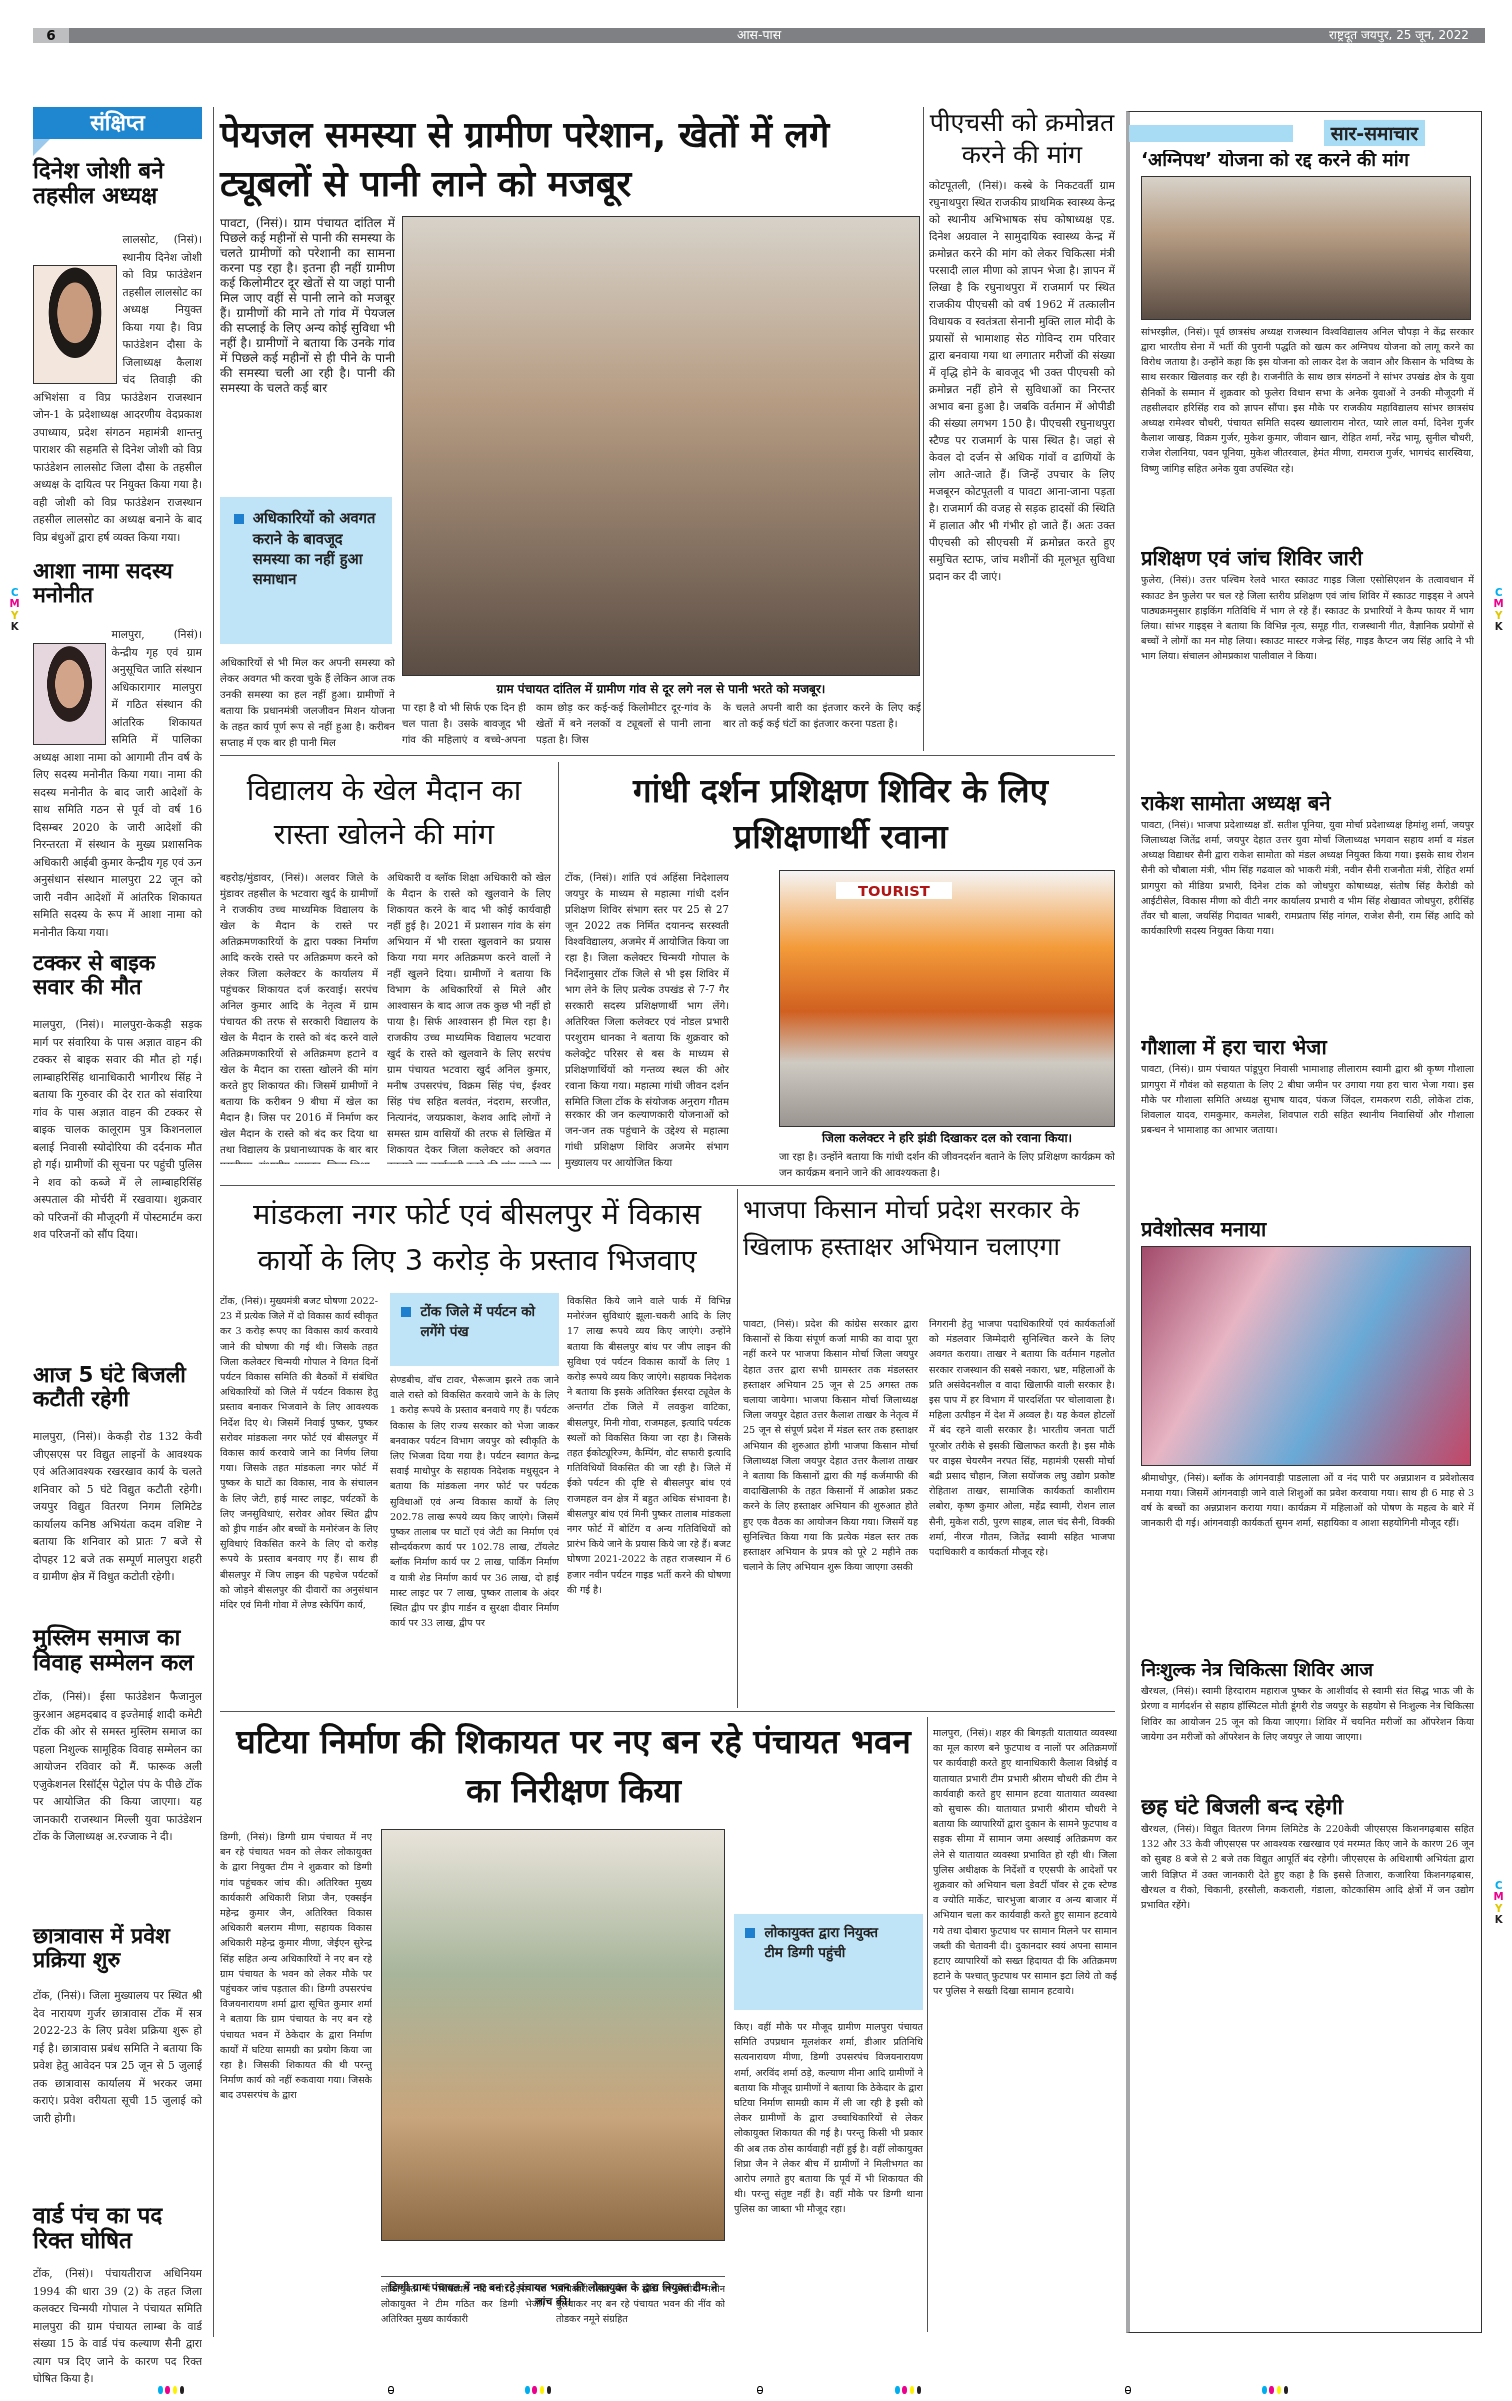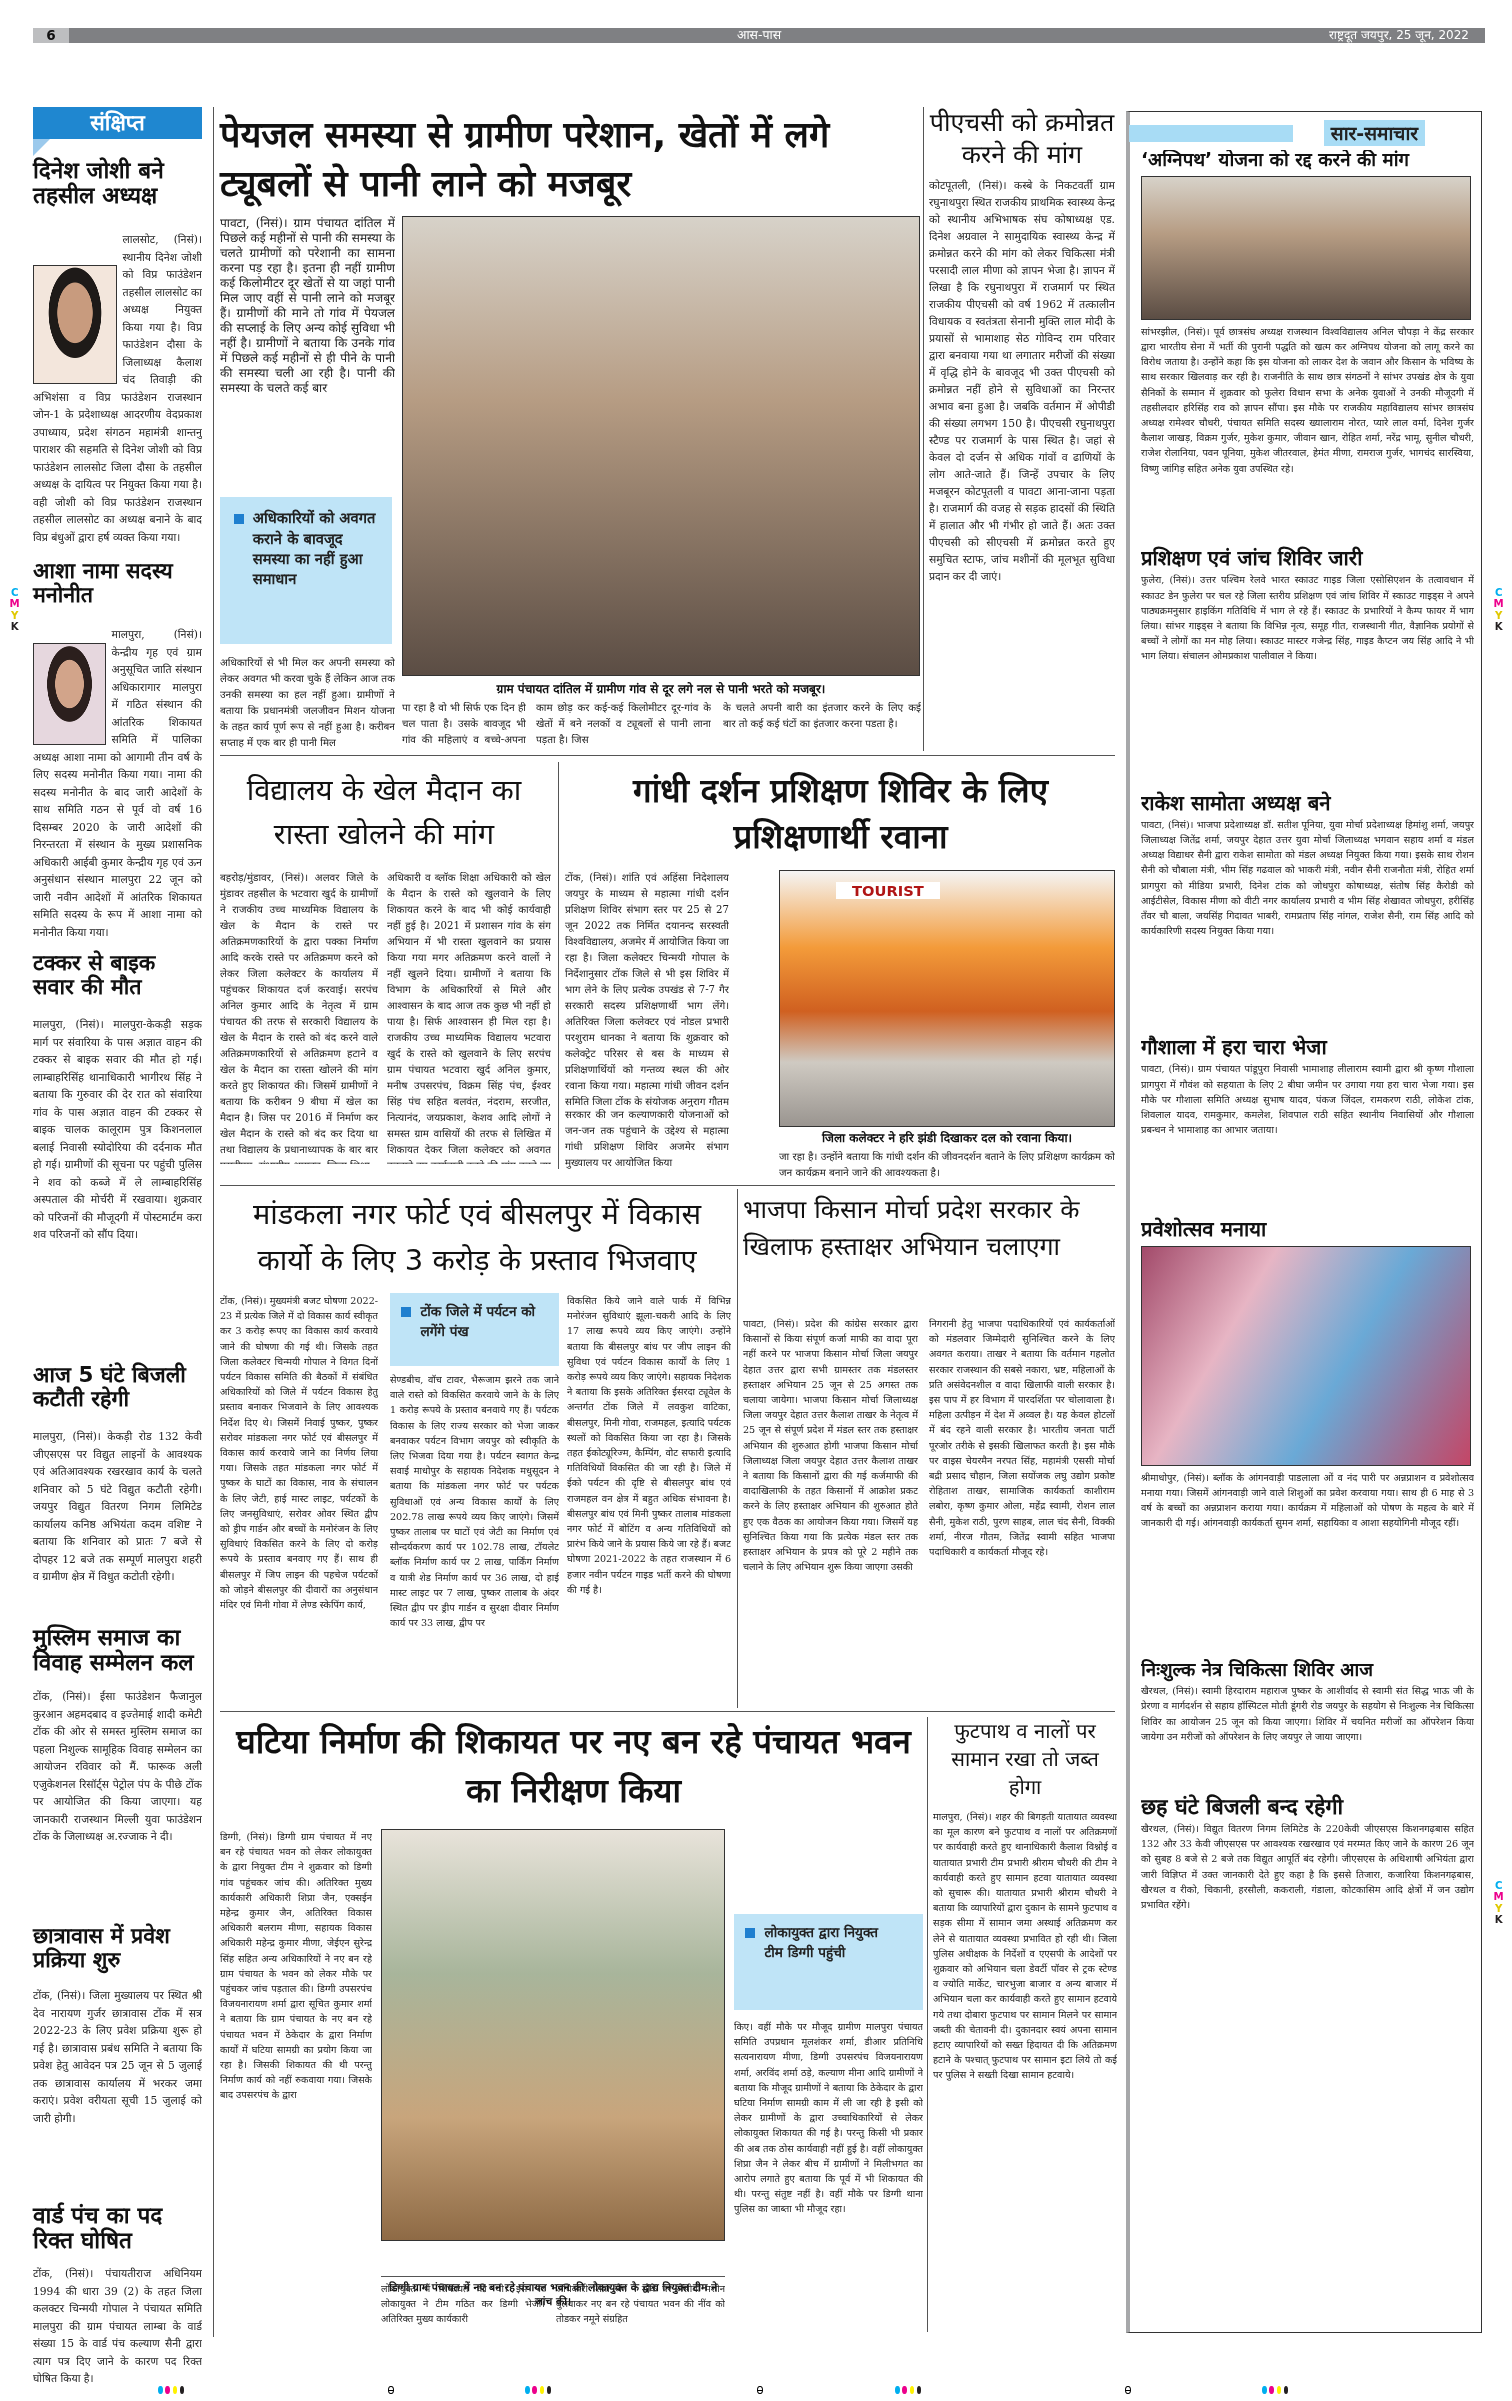--- a/index.html
+++ b/index.html
@@ -109,21 +109,21 @@
 
 <div class="hl abs" style="left:226px; top:768px; width:316px; font-size:29px; line-height:44px; text-align:center; font-weight:normal;">विद्यालय के खेल मैदान का रास्ता खोलने की मांग</div>
 <div class="body abs" style="left:220px; top:870px; width:158px; height:294px; overflow:hidden; font-size:10.2px; line-height:16px;">बहरोड़/मुंडावर, (निसं)। अलवर जिले के मुंडावर तहसील के भटवारा खुर्द के ग्रामीणों ने राजकीय उच्च माध्यमिक विद्यालय के खेल के मैदान के रास्ते पर अतिक्रमणकारियों के द्वारा पक्का निर्माण आदि करके रास्ते पर अतिक्रमण करने को लेकर जिला कलेक्टर के कार्यालय में पहुंचकर शिकायत दर्ज करवाई। सरपंच अनिल कुमार आदि के नेतृत्व में ग्राम पंचायत की तरफ से सरकारी विद्यालय के खेल के मैदान के रास्ते को बंद करने वाले अतिक्रमणकारियों से अतिक्रमण हटाने व खेल के मैदान का रास्ता खोलने की मांग करते हुए शिकायत की। जिसमें ग्रामीणों ने बताया कि करीबन 9 बीघा में खेल का मैदान है। जिस पर 2016 में निर्माण कर खेल मैदान के रास्ते को बंद कर दिया था तथा विद्यालय के प्रधानाध्यापक के बार बार एसडीएम, संभागीय आयुक्त, जिला शिक्षा</div>
 <div class="body abs" style="left:387px; top:870px; width:164px; height:294px; overflow:hidden; font-size:10.2px; line-height:16px;">अधिकारी व ब्लॉक शिक्षा अधिकारी को खेल के मैदान के रास्ते को खुलवाने के लिए शिकायत करने के बाद भी कोई कार्यवाही नहीं हुई है। 2021 में प्रशासन गांव के संग अभियान में भी रास्ता खुलवाने का प्रयास किया गया मगर अतिक्रमण करने वालों ने नहीं खुलने दिया। ग्रामीणों ने बताया कि विभाग के अधिकारियों से मिले और आश्वासन के बाद आज तक कुछ भी नहीं हो पाया है। सिर्फ आश्वासन ही मिल रहा है। राजकीय उच्च माध्यमिक विद्यालय भटवारा खुर्द के रास्ते को खुलवाने के लिए सरपंच ग्राम पंचायत भटवारा खुर्द अनिल कुमार, मनीष उपसरपंच, विक्रम सिंह पंच, ईश्वर सिंह पंच सहित बलवंत, नंदराम, सरजीत, नित्यानंद, जयप्रकाश, केशव आदि लोगों ने समस्त ग्राम वासियों की तरफ से लिखित में शिकायत देकर जिला कलेक्टर को अवगत करवाते हुए कार्यवाही करने की मांग करते हुए अतिक्रमण हटवाने के लिए निवेदन किया।</div>
 
 <div class="vline" style="left:558px; top:762px; height:407px;"></div>
 
 <div class="hl abs" style="left:565px; top:768px; width:551px; font-size:33px; line-height:46px; text-align:center;">गांधी दर्शन प्रशिक्षण शिविर के लिए प्रशिक्षणार्थी रवाना</div>
 <div class="body abs" style="left:565px; top:870px; width:164px; height:237px; overflow:hidden; font-size:10.2px; line-height:16px;">टोंक, (निसं)। शांति एवं अहिंसा निदेशालय जयपुर के माध्यम से महात्मा गांधी दर्शन प्रशिक्षण शिविर संभाग स्तर पर 25 से 27 जून 2022 तक निर्मित दयानन्द सरस्वती विश्वविद्यालय, अजमेर में आयोजित किया जा रहा है। जिला कलेक्टर चिन्मयी गोपाल के निर्देशानुसार टोंक जिले से भी इस शिविर में भाग लेने के लिए प्रत्येक उपखंड से 7-7 गैर सरकारी सदस्य प्रशिक्षणार्थी भाग लेंगे। अतिरिक्त जिला कलेक्टर एवं नोडल प्रभारी परशुराम धानका ने बताया कि शुक्रवार को कलेक्ट्रेट परिसर से बस के माध्यम से प्रशिक्षणार्थियों को गन्तव्य स्थल की ओर रवाना किया गया। महात्मा गांधी जीवन दर्शन समिति जिला टोंक के संयोजक अनुराग गौतम ने बताया कि राष्ट्रपिता महात्मा गांधी के जीवन दर्शन, सिद्धान्तों एवं विचारों तथा राजस्थान</div>
 <div class="photo img-bus" style="left:779px; top:870px; width:336px; height:257px;">
-  <div class="abs" style="left:56px; top:11.3px; font-weight:bold; font-size:14.7px; color:#b01515; background:#fff; padding:0 16px;">TOURIST</div>
+  <div class="abs" style="left:56px; top:11.3px; font-weight:bold; font-size:14.7px; color:#b01515; background:#fff; padding:0 22px;">TOURIST</div>
 </div>
 <div class="caption" style="left:779px; top:1129px; width:336px;">जिला कलेक्टर ने हरि झंडी दिखाकर दल को रवाना किया।</div>
 <div class="body abs" style="left:565px; top:1107px; width:164px; height:62px; overflow:hidden; font-size:10.2px; line-height:16px;">सरकार की जन कल्याणकारी योजनाओं को जन-जन तक पहुंचाने के उद्देश्य से महात्मा गांधी प्रशिक्षण शिविर अजमेर संभाग मुख्यालय पर आयोजित किया</div>
 <div class="body abs" style="left:779px; top:1149px; width:336px; height:34px; overflow:hidden; font-size:10.2px; line-height:16px;">जा रहा है। उन्होंने बताया कि गांधी दर्शन की जीवनदर्शन बताने के लिए प्रशिक्षण कार्यक्रम को जन कार्यक्रम बनाने जाने की आवश्यकता है।</div>
 
 <div class="hline" style="left:220px; top:1185px; width:895px; height:0.6px;"></div>
 
 <div class="hl abs" style="left:223px; top:1191px; width:508px; font-size:29px; line-height:46px; text-align:center; font-weight:normal;">मांडकला नगर फोर्ट एवं बीसलपुर में विकास कार्यो के लिए 3 करोड़ के प्रस्ताव भिजवाए</div>
 <div class="body abs" style="left:220px; top:1293px; width:158px; height:412px; overflow:hidden; font-size:9.6px; line-height:15.2px;">टोंक, (निसं)। मुख्यमंत्री बजट घोषणा 2022-23 में प्रत्येक जिले में दो विकास कार्य स्वीकृत कर 3 करोड़ रूपए का विकास कार्य करवाये जाने की घोषणा की गई थी। जिसके तहत जिला कलेक्टर चिन्मयी गोपाल ने विगत दिनों पर्यटन विकास समिति की बैठकों में संबंधित अधिकारियों को जिले में पर्यटन विकास हेतु प्रस्ताव बनाकर भिजवाने के लिए आवश्यक निर्देश दिए थे। जिसमें निवाई पुष्कर, पुष्कर सरोवर मांडकला नगर फोर्ट एवं बीसलपुर में विकास कार्य करवाये जाने का निर्णय लिया गया। जिसके तहत मांडकला नगर फोर्ट में पुष्कर के घाटों का विकास, नाव के संचालन के लिए जेटी, हाई मास्ट लाइट, पर्यटकों के लिए जनसुविधाएं, सरोवर ओवर स्थित द्वीप को ड्रीप गार्डन और बच्चों के मनोरंजन के लिए सुविधाएं विकसित करने के लिए दो करोड़ रूपये के प्रस्ताव बनवाए गए हैं। साथ ही बीसलपुर में जिप लाइन की पहचेज पर्यटकों को जोड़ने बीसलपुर की दीवारों का अनुसंधान मंदिर एवं मिनी गोवा में लेण्ड स्केपिंग कार्य,</div>
 <div class="callout" style="left:390px; top:1293px; width:169px; height:73px; padding:8px 11.3px;">
@@ -148,21 +148,20 @@
 <div class="body abs" style="left:381px; top:2281px; width:164px; height:48px; overflow:hidden; font-size:9.6px; line-height:15.2px;">लोकायुक्त में शिकायत की थी। इस पर लोकायुक्त ने टीम गठित कर डिग्गी भेजी। अतिरिक्त मुख्य कार्यकारी</div>
 <div class="body abs" style="left:556px; top:2281px; width:169px; height:48px; overflow:hidden; font-size:9.6px; line-height:15.2px;">अधिकारी शिप्रा जैन ने मौके पर जेसीबी मशीन बुलवाकर नए बन रहे पंचायत भवन की नींव को तोडकर नमूने संग्रहित</div>
 <div class="callout" style="left:734px; top:1914px; width:189px; height:96px; padding:8px 11.3px;">
   <span class="sq"></span><span class="ct" style="width:136px; font-size:13.6px;">लोकायुक्त द्वारा नियुक्त टीम डिग्गी पहुंची</span>
 </div>
 <div class="body abs" style="left:734px; top:2019px; width:189px; height:311px; overflow:hidden; font-size:9.6px; line-height:15.2px;">किए। वहीं मौके पर मौजूद ग्रामीण मालपुरा पंचायत समिति उपप्रधान मूलशंकर शर्मा, डीआर प्रतिनिधि सत्यनारायण मीणा, डिग्गी उपसरपंच विजयनारायण शर्मा, अरविंद शर्मा ठड़े, कल्याण मीना आदि ग्रामीणों ने बताया कि मौजूद ग्रामीणों ने बताया कि ठेकेदार के द्वारा घटिया निर्माण सामग्री काम में ली जा रही है इसी को लेकर ग्रामीणों के द्वारा उच्चाधिकारियों से लेकर लोकायुक्त शिकायत की गई है। परन्तु किसी भी प्रकार की अब तक ठोस कार्यवाही नहीं हुई है। वहीं लोकायुक्त शिप्रा जैन ने लेकर बीच में ग्रामीणों ने मिलीभगत का आरोप लगाते हुए बताया कि पूर्व में भी शिकायत की थी। परन्तु संतुष्ट नहीं है। वहीं मौके पर डिग्गी थाना पुलिस का जाब्ता भी मौजूद रहा।</div>
 
 <div class="vline" style="left:927px; top:1717px; height:615px;"></div>
 
 <div class="abs" style="left:933px; top:1717px; width:184px; height:615px;">
-  <div class="hl" style="font-weight:normal; font-size:20.3px; line-height:28px; text-align:center;">फुटपाथ व नालों पर सामान रखा तो जब्त होगा</div>
   <div class="body" style="margin-top:8px; height:508px; overflow:hidden; font-size:9.6px; line-height:15.2px;">मालपुरा, (निसं)। शहर की बिगड़ती यातायात व्यवस्था का मूल कारण बने फुटपाथ व नालों पर अतिक्रमणों पर कार्यवाही करते हुए थानाधिकारी कैलाश विश्नोई व यातायात प्रभारी टीम प्रभारी श्रीराम चौधरी की टीम ने कार्यवाही करते हुए सामान हटवा यातायात व्यवस्था को सुचारू की। यातायात प्रभारी श्रीराम चौधरी ने बताया कि व्यापारियों द्वारा दुकान के सामने फुटपाथ व सड़क सीमा में सामान जमा अस्थाई अतिक्रमण कर लेने से यातायात व्यवस्था प्रभावित हो रही थी। जिला पुलिस अधीक्षक के निर्देशों व एएसपी के आदेशों पर शुक्रवार को अभियान चला डेवर्टी पॉवर से ट्रक स्टेण्ड व ज्योति मार्केट, चारभुजा बाजार व अन्य बाजार में अभियान चला कर कार्यवाही करते हुए सामान हटवाये गये तथा दोबारा फुटपाथ पर सामान मिलने पर सामान जब्ती की चेतावनी दी। दुकानदार स्वयं अपना सामान हटाए व्यापारियों को सख्त हिदायत दी कि अतिक्रमण हटाने के पश्चात् फुटपाथ पर सामान इटा लिये तो कई पर पुलिस ने सख्ती दिखा सामान हटवाये।</div>
 </div>
 
 <div class="sar-box"></div>
 <div class="sar-band"></div>
 <div class="sar-title">सार-समाचार</div>
 
 <div class="abs" style="left:1141px; top:150px; width:333px; height:2180px; overflow:hidden;">
   <div class="hl" style="font-size:18.6px;">‘अग्निपथ’ योजना को रद्द करने की मांग</div>
   <div class="photo img-crowd" style="position:relative; width:330px; height:144px; margin-top:5.6px;"></div>

